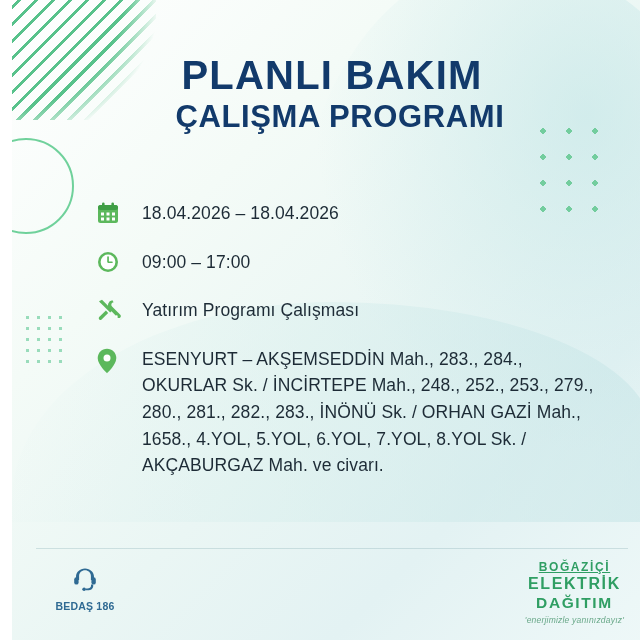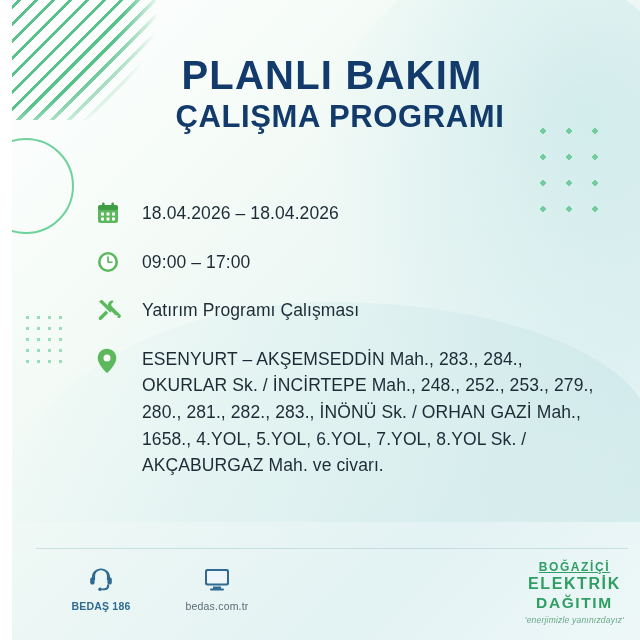--- a/index.html
+++ b/index.html
@@ -127,21 +127,21 @@
     height: 92px;
   }
   .footer-line {
     position: absolute;
     left: 24px; right: 24px; top: 0;
     height: 1px;
     background: rgba(120,160,170,.28);
   }
   .f-items {
     position: absolute;
-    left: 46px; top: 14px;
+    left: 30px; top: 14px;
     display: flex;
     align-items: flex-start;
     gap: 30px;
   }
   .f-item {
     width: 86px;
     text-align: center;
     color: #2b5c86;
   }
   .f-item .f-ico { height: 34px; display: flex; align-items: center; justify-content: center; }
@@ -249,31 +249,20 @@
             <path d="M15 4.5c-5.1 0-9 3.6-9 8.3v3.1h3.1V12c0-3.4 2.7-5.7 5.9-5.7s5.9 2.3 5.9 5.7v3.9H24v-3.1c0-4.7-3.9-8.3-9-8.3z" fill="#2f6a93"></path>
             <rect x="4.2" y="13.2" width="4.4" height="7.4" rx="2.2" fill="#2f6a93"></rect>
             <rect x="21.4" y="13.2" width="4.4" height="7.4" rx="2.2" fill="#2f6a93"></rect>
             <path d="M21 20.6v1.3c0 1.5-1.6 2.5-3.6 2.5h-1.6v1.9h2.1c3 0 5.3-1.8 5.3-4.4v-1.3z" fill="#2f6a93"></path>
             <circle cx="14.1" cy="25.3" r="1.8" fill="#2f6a93"></circle>
           </svg>
         </div>
         <div class="f-label">BEDAŞ 186</div>
       </div>
 
-      <div class="f-item muted">
-        <div class="f-ico">
-          <svg width="30" height="28" viewBox="0 0 30 28" aria-hidden="true">
-            <rect x="3" y="4" width="24" height="16.5" rx="2.2" fill="#2f6a93"></rect>
-            <rect x="5" y="6" width="20" height="12.5" rx="1" fill="#eef6fb"></rect>
-            <rect x="11" y="21.5" width="8" height="2.4" fill="#2f6a93"></rect>
-            <rect x="8" y="23.6" width="14" height="2" rx="1" fill="#2f6a93"></rect>
-          </svg>
-        </div>
-        <div class="f-label">bedas.com.tr</div>
-      </div>
 
 
     </div>
 
     <div class="brand">
       <div class="brand-l1">BOĞAZİÇİ</div>
       <div class="brand-l2">ELEKTRİK</div>
       <div class="brand-l3">DAĞITIM</div>
       <div class="brand-slogan">'enerjimizle yanınızdayız'</div>
     </div>

